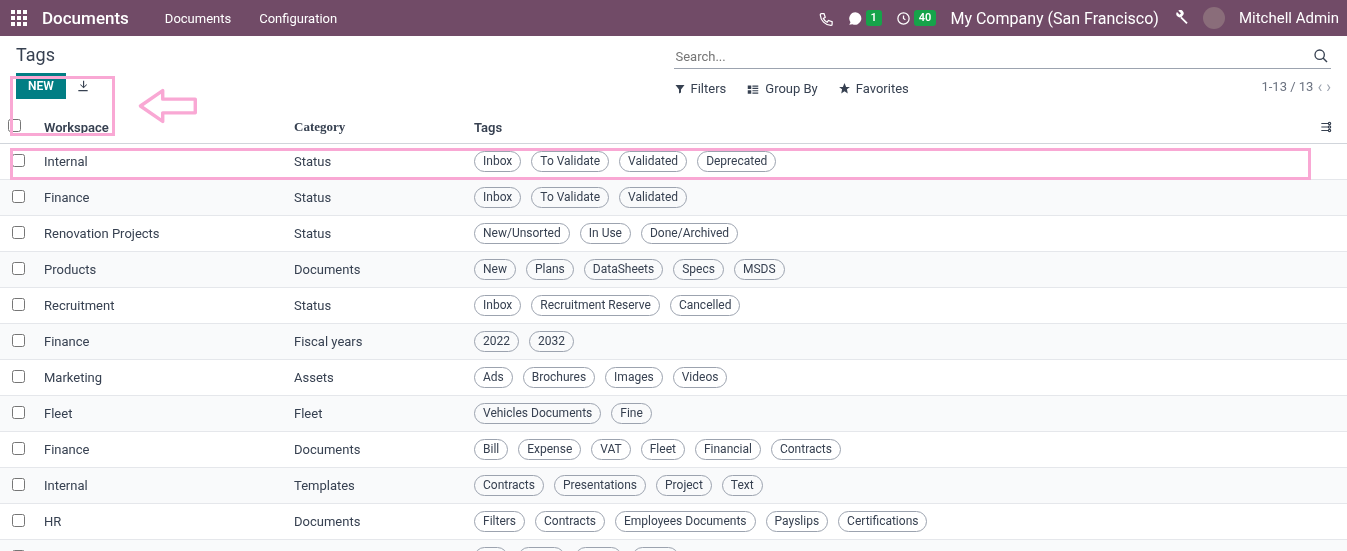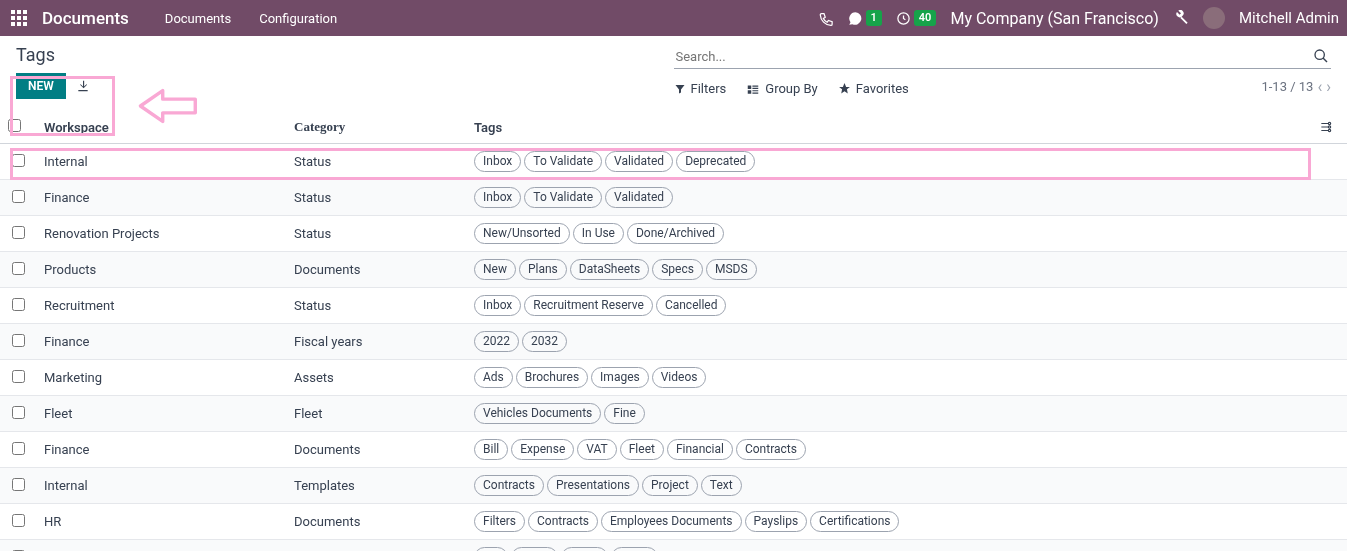--- a/index.html
+++ b/index.html
@@ -39,21 +39,21 @@
 
 .list-table { width: 100%; border-collapse: collapse; margin-top: 12px; }
 .list-table th { text-align: left; font-weight: 600; font-size: 13px; padding: 8px 8px; border-bottom: 1px solid #d1d5db; color: #374151; }
 .list-table td { padding: 7px 8px; border-bottom: 1px solid #e5e7eb; font-size: 13px; color: #374151; }
 .list-table tbody tr:nth-child(even) { background: #f9fafb; }
 .col-select { width: 36px; text-align: center; }
 .col-ws { width: 250px; }
 .col-cat { width: 180px; font-family: Liberation Serif, serif; }
 .settings-th { width: 36px; text-align: center; }
 .chk { width: 13px; height: 13px; }
-.tag-pill { display: inline-block; border: 1px solid #9ca3af; border-radius: 11px; padding: 1px 8px; font-size: 12px; color: #374151; margin-right: 3px; line-height: 17px; }
+.tag-pill { display: inline-block; border: 1px solid #9ca3af; border-radius: 11px; padding: 1px 8px; font-size: 12px; color: #374151; margin-right: 10px; line-height: 17px; }
 
 svg { display: block; }
 </style>
 </head>
 <body>
 
 <div class="topbar">
   <div class="topbar-left">
     <span class="apps-icon">
       <svg width="16" height="16" viewBox="0 0 16 16">

